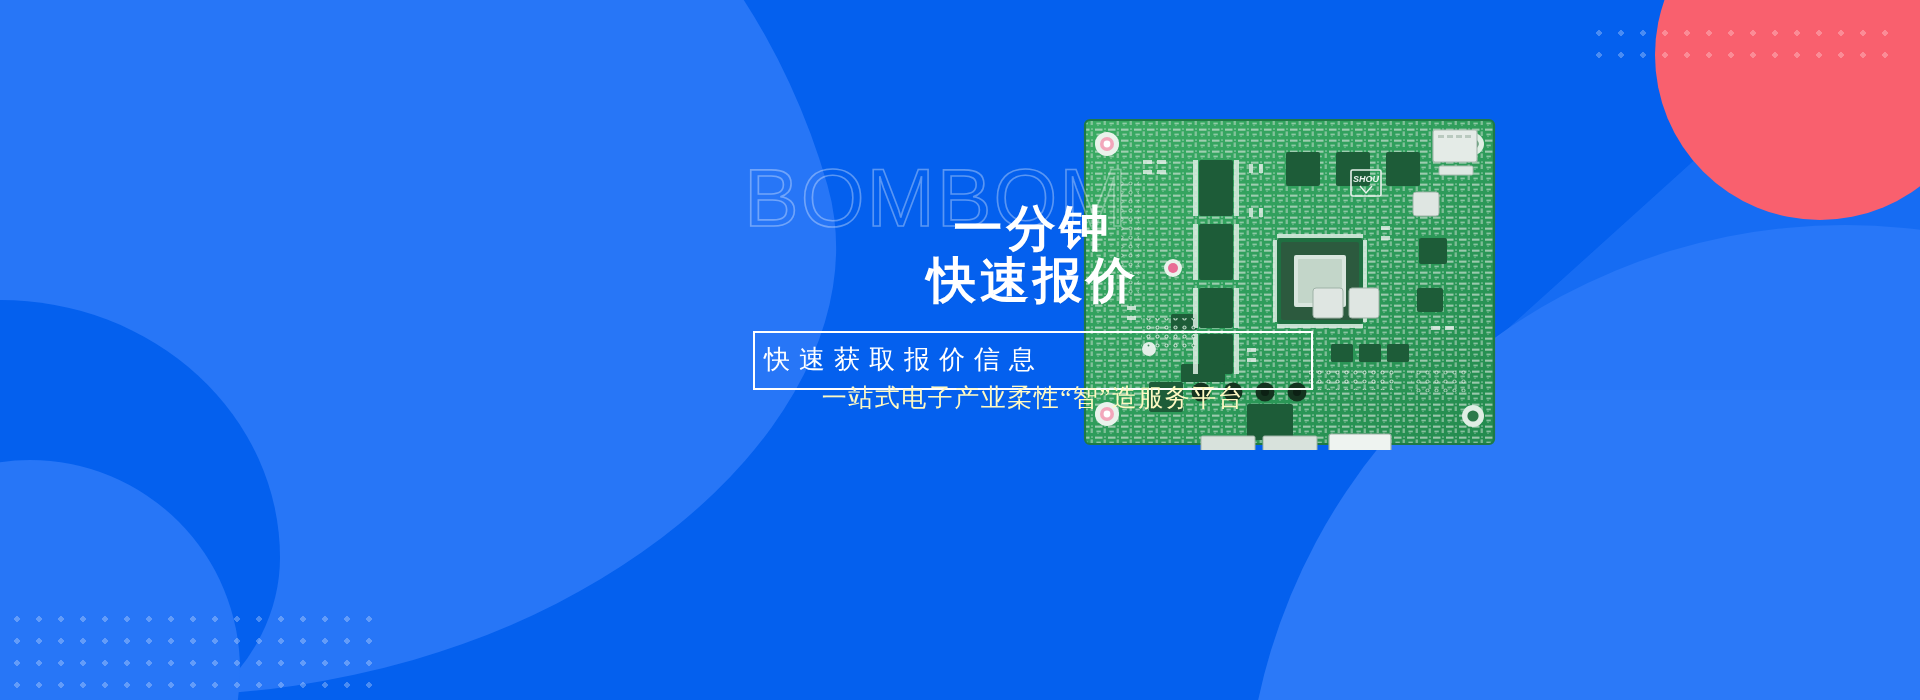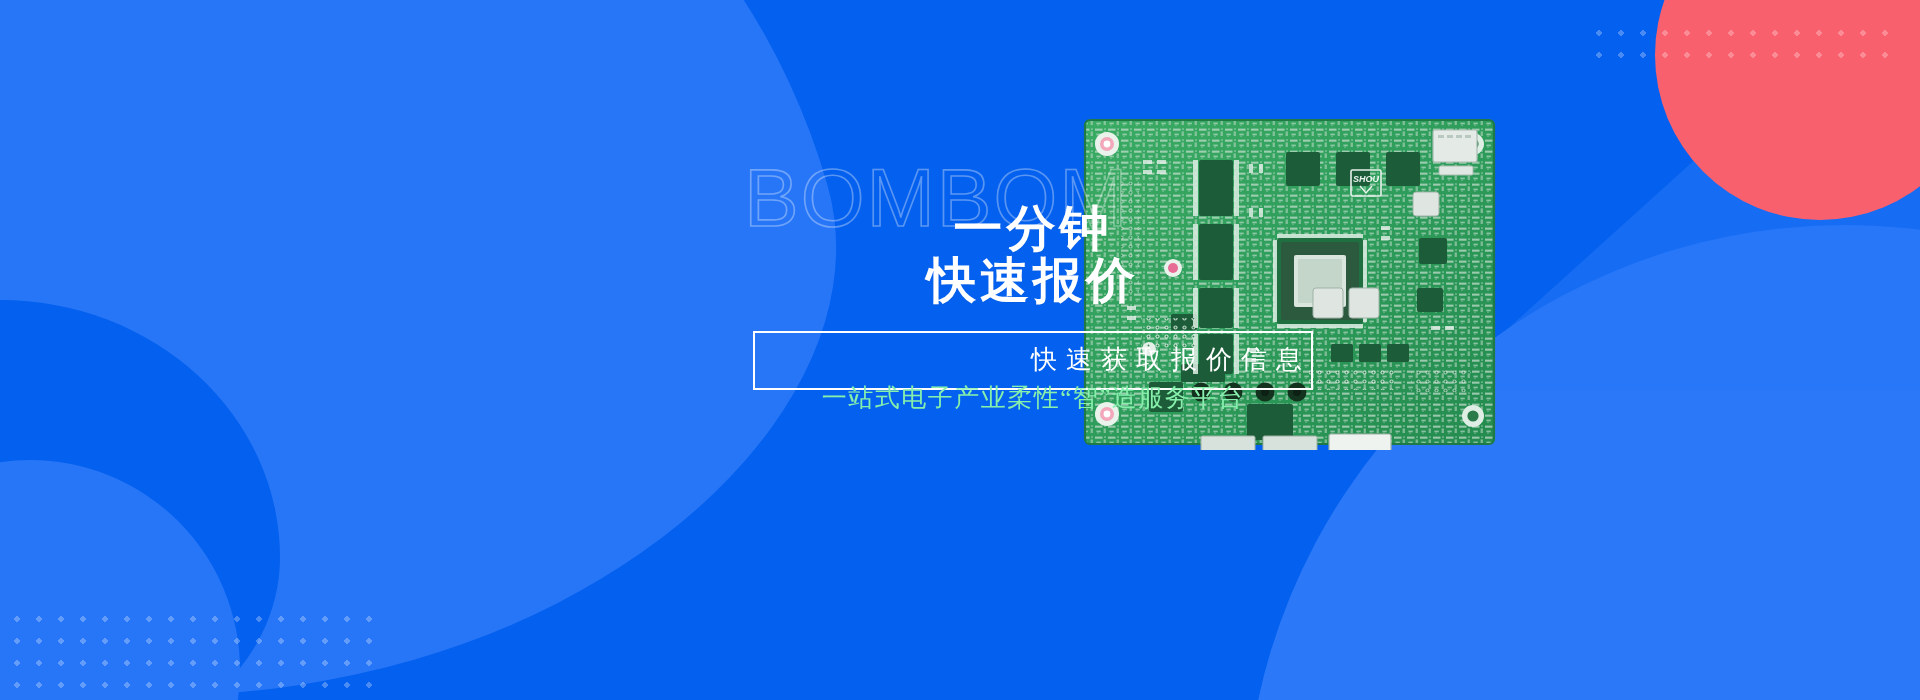--- a/index.html
+++ b/index.html
@@ -139,33 +139,33 @@
   .headline .l2 { display: block; font-family: Liberation Serif, serif; }
 
   .boxed {
     position: absolute;
     left: 753px;
     top: 331px;
     width: 560px;
     box-sizing: border-box;
     border: 2px solid #ffffff;
     padding: 9px 0 11px 0;
-    text-align: right;
+    text-align: left;
     color: #ffffff;
     font-size: 26px;
     letter-spacing: 9px;
     text-indent: 9px;
   }
   .tagline {
     position: absolute;
     left: 688px;
     top: 381px;
     width: 690px;
     text-align: center;
-    color: #86efac;
+    color: #fef9c3;
     font-size: 25px;
     letter-spacing: 1.5px;
     font-family: "Liberation Serif", "DejaVu Serif", serif;
   }
 
   
   .pcb-wrap {
     position: absolute;
     left: 1081px;
     top: 116px;

